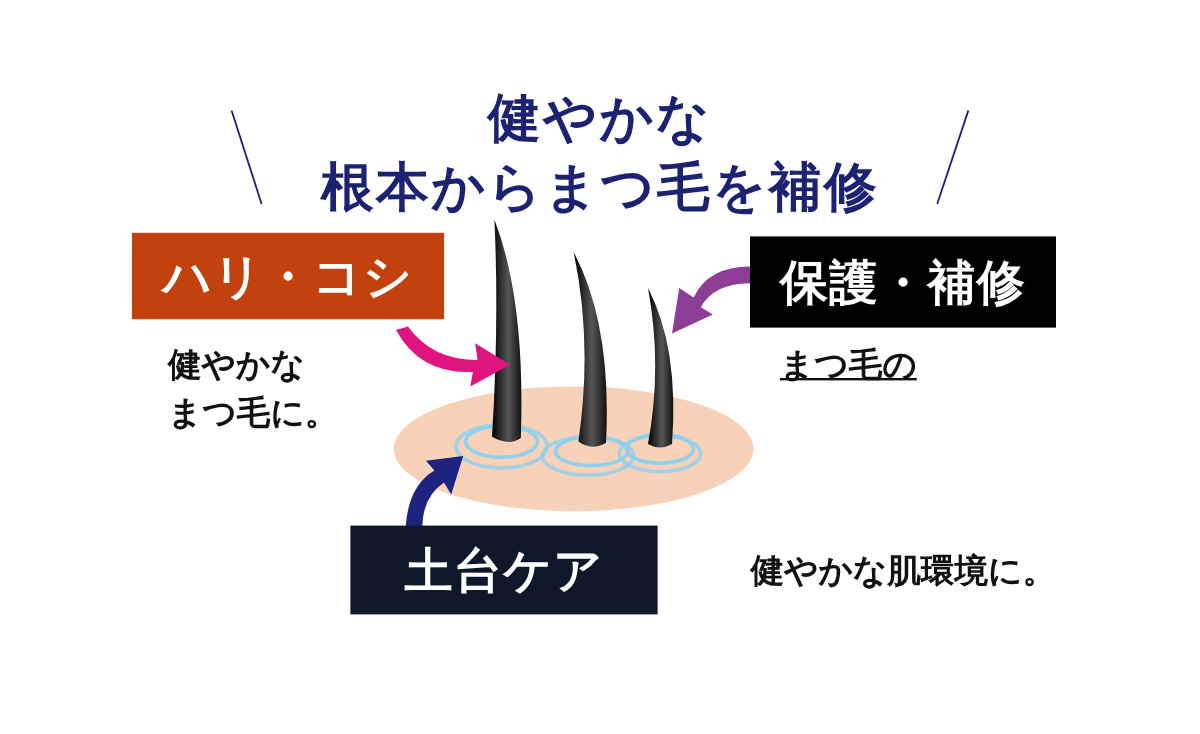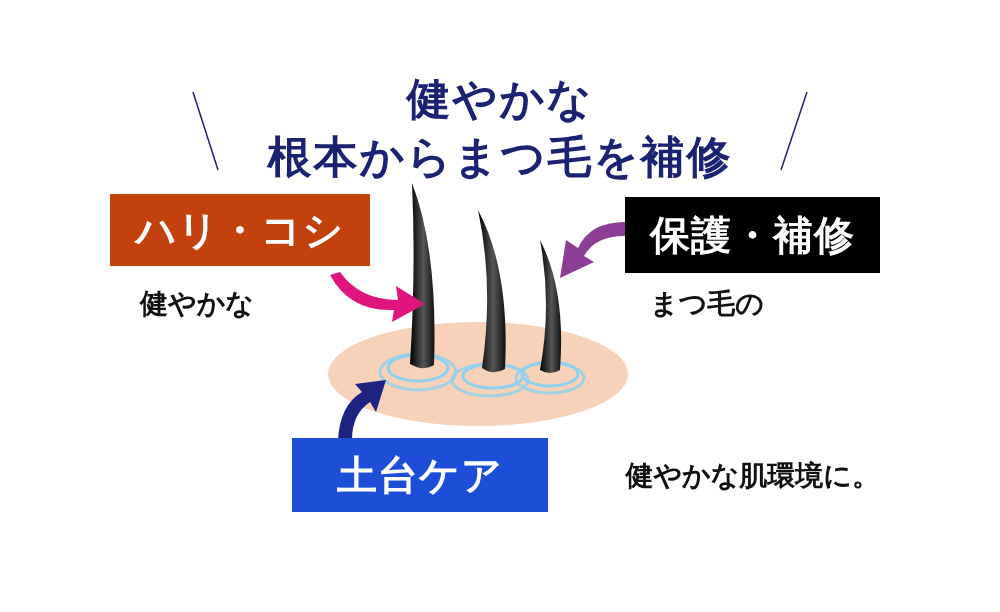--- a/index.html
+++ b/index.html
@@ -53,27 +53,28 @@
 </svg>
 
 <div class="abs title" style="top:70px;">健やかな</div>
 <div class="abs title" style="top:128px;">根本からまつ毛を補修</div>
 
 <div class="abs box" style="left:110px;top:194px;width:260px;height:72px;background:#c2410c;">
   <span>ハリ・コシ</span>
 </div>
 <div class="abs desc" style="left:140px;top:284px;width:200px;">
   <div>健やかな</div>
+  <div>まつ毛に。</div>
 </div>
 
 <div class="abs box" style="left:625px;top:197px;width:255px;height:76px;background:#000000;">
   <span>保護・補修</span>
 </div>
-<div class="abs desc" style="left:650px;top:284px;width:250px;">
+<div class="abs desc" style="left:650px;top:284px;width:250px;text-decoration:underline;">
   <div>まつ毛の</div>
 </div>
 
-<div class="abs box" style="left:292px;top:438px;width:256px;height:74px;background:#1d4ed8;justify-content:center;">
+<div class="abs box" style="left:292px;top:438px;width:256px;height:74px;background:#0f172a;justify-content:center;">
   <span>土台ケア</span>
 </div>
 <div class="abs desc" style="left:560px;top:456px;width:320px;text-align:right;">
   <div>健やかな肌環境に。</div>
 </div>
 
 </body></html>

